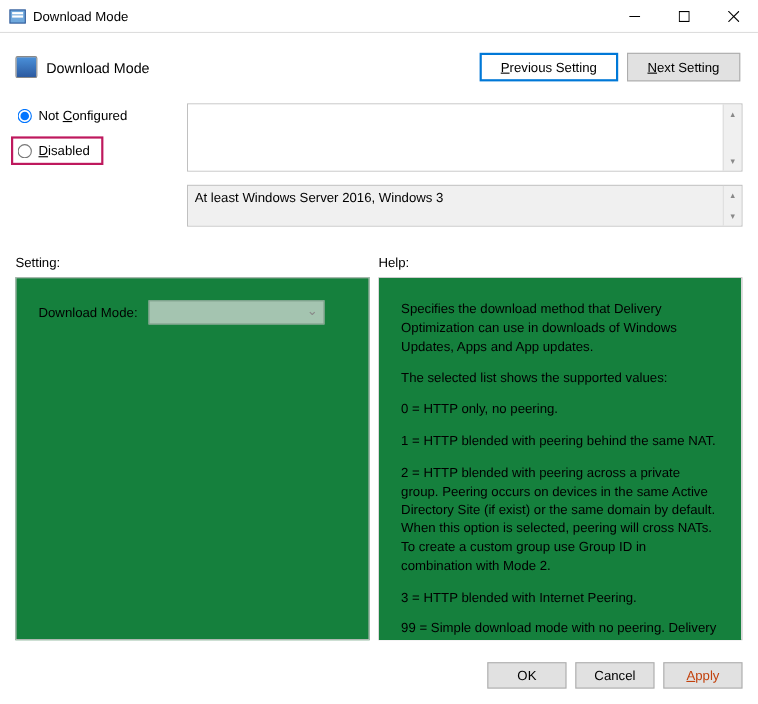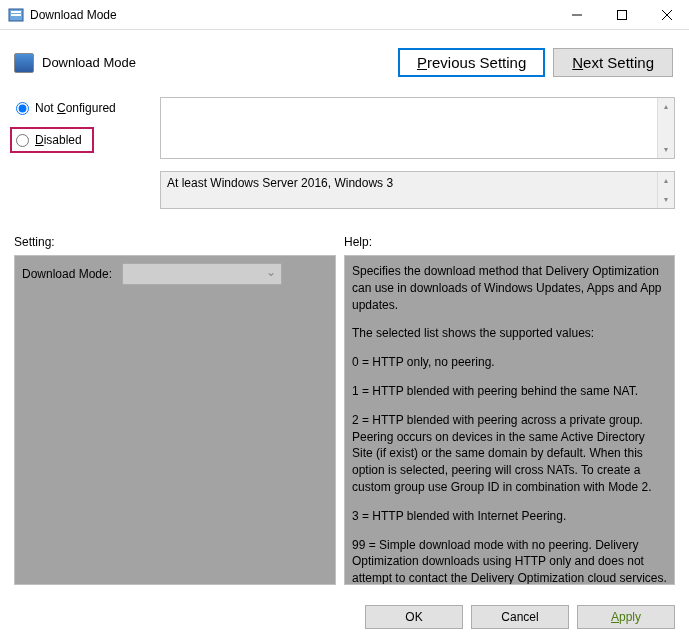--- a/index.html
+++ b/index.html
@@ -42,25 +42,25 @@
       border: 1px solid #888;
       margin-right: 8px;
       border-radius: 2px;
     }
     .header-title { font-size: 13px; flex: 1; }
     .nav-btns { display: flex; gap: 8px; margin-right: 2px;}
     .nav-btn {
       padding: 5px 18px;
       background: #e1e1e1;
       border: 1px solid #adadad;
-      font-size: 15px;
+      font-size: 12px;
       cursor: pointer;
     }
     .nav-btn.active { background: #fff; border: 2px solid #0078d7; padding: 4px 17px;}
-    .config-area { display: flex; gap: 16px; justify-content: space-between; }
+    .config-area { display: flex; gap: 26px; justify-content: space-between; }
     .radios { width: 130px; padding-top: 2px;}
     .radio-row {
       display: flex; align-items: center;
       margin-bottom: 10px; padding: 2px;
     }
     .radio-row input { margin-right: 6px; }
     .highlight-box {
       border: 2px solid #be185d;
       padding: 2px 8px 2px 2px;
       display: inline-flex;
@@ -80,22 +80,22 @@
     }
     .scroll-arrow { height: 17px; display:flex;align-items:center;justify-content:center; color:#888; font-size:8px;}
     .field-wrap { display:flex; flex:1; border: 1px solid #c0c0c0;}
     .field-wrap .inner { flex:1; padding:4px 6px; background:#fff;}
     .field-wrap.grey .inner { background:#f0f0f0;}
     .labels-row { display: flex; margin-top: 14px; margin-bottom: 6px;}
     .labels-row .lbl-left { width: 330px; }
     .panels { display: flex; gap: 8px; height: 330px;}
     .panel {
       border: 1px solid #c0c0c0;
-      background: #a3a3a3;
-      padding: 7px;
+      background: #15803d;
+      padding: 20px;
     }
     .panel.left { width: 322px; }
     .panel.right { flex: 1; overflow-y: auto; line-height: 1.4;}
     .opt-row { display: flex; align-items: center; }
     .opt-label { width: 100px; }
     .opt-select {
       width: 160px; height: 22px;
       background: #e1e1e1;
       border: 1px solid #adadad;
       appearance: none;
@@ -105,25 +105,25 @@
     .select-wrap { position: relative; display:inline-block;}
     .select-wrap::after {
       content: "⌄"; position: absolute; right: 6px; top: 2px; color: #888; pointer-events:none;
     }
     .panel.right p { margin-bottom: 12px; }
     .footer {
       display: flex; justify-content: flex-end; gap: 8px;
       padding: 10px 14px;
     }
     .footer button {
-      width: 98px; padding: 4px 0;
+      width: 72px; padding: 4px 0;
       background: #e1e1e1; border: 1px solid #adadad;
       font-size: 12px; cursor: pointer;
     }
-    .footer button:disabled { color: #4d7c0f; }
+    .footer button:disabled { color: #c2410c; }
     .underline { text-decoration: underline; }
   </style>
 </head>
 <body>
 
 <div class="titlebar">
   <span class="title-icon">
     <svg viewBox="0 0 16 16">
         <rect x="1" y="2" width="14" height="12" fill="#6fa8dc" stroke="#2b5797"></rect>
         <rect x="3" y="4" width="10" height="2" fill="#fff"></rect>

